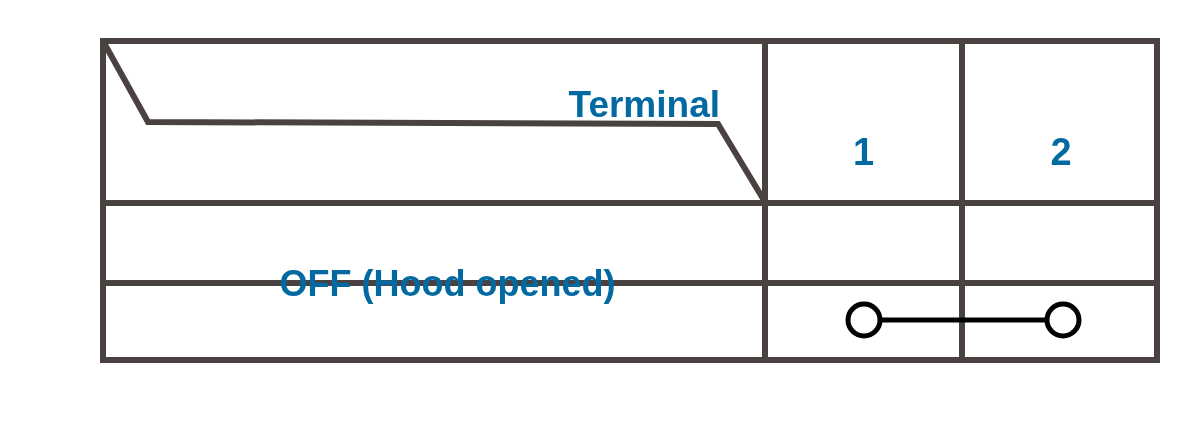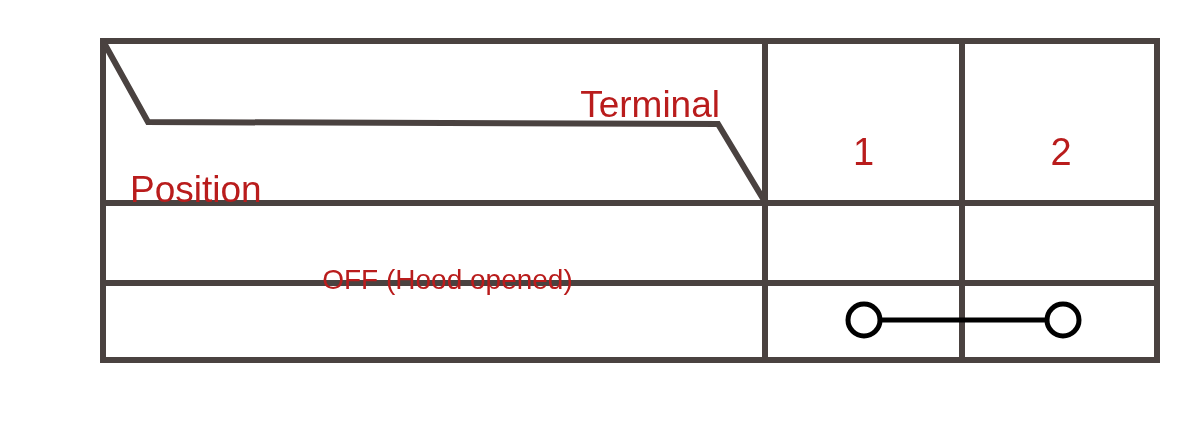--- a/index.html
+++ b/index.html
@@ -37,22 +37,22 @@
     left: 0;
     top: 0;
     width: 1060px;
     height: 325px;
     overflow: visible;
   }
 
   
   .cell-text {
     position: absolute;
-    font-weight: normal;
-    color: #b91c1c;
+    font-weight: bold;
+    color: #0369a1;
     white-space: nowrap;
     line-height: 1;
   }
 
   .hdr-terminal {
     left: 420px;
     top: 48px;
     width: 200px;
     text-align: right;
     font-size: 37px;
@@ -78,21 +78,21 @@
     top: 95px;
     width: 198px;
     text-align: center;
     font-size: 38px;
   }
 
   .row-label {
     left: 30px;
     width: 635px;
     text-align: center;
-    font-size: 28px;
+    font-size: 36px;
   }
   .row-label-off { top: 228px; }
   .row-label-on  { top: 307px; }
 
   
   .symbol-svg {
     position: absolute;
     left: 0;
     top: 0;
     width: 1060px;
@@ -122,21 +122,20 @@
     </svg>
 
     <svg class="symbol-svg" viewBox="0 0 1060 325">
       <line x1="764" y1="282" x2="963" y2="282" stroke="#000000" stroke-width="5"></line>
       <circle cx="764" cy="282" r="16" fill="#ffffff" stroke="#000000" stroke-width="5"></circle>
       <circle cx="963" cy="282" r="16" fill="#ffffff" stroke="#000000" stroke-width="5"></circle>
     </svg>
 
     <div class="cell-text hdr-terminal">Terminal</div>
 
-    <div class="cell-text hdr-position">Position</div>
 
     <div class="cell-text hdr-col1">1</div>
 
     <div class="cell-text hdr-col2">2</div>
 
     <div class="cell-text row-label row-label-off">OFF (Hood opened)</div>
 
 
   </div>
 </div>

